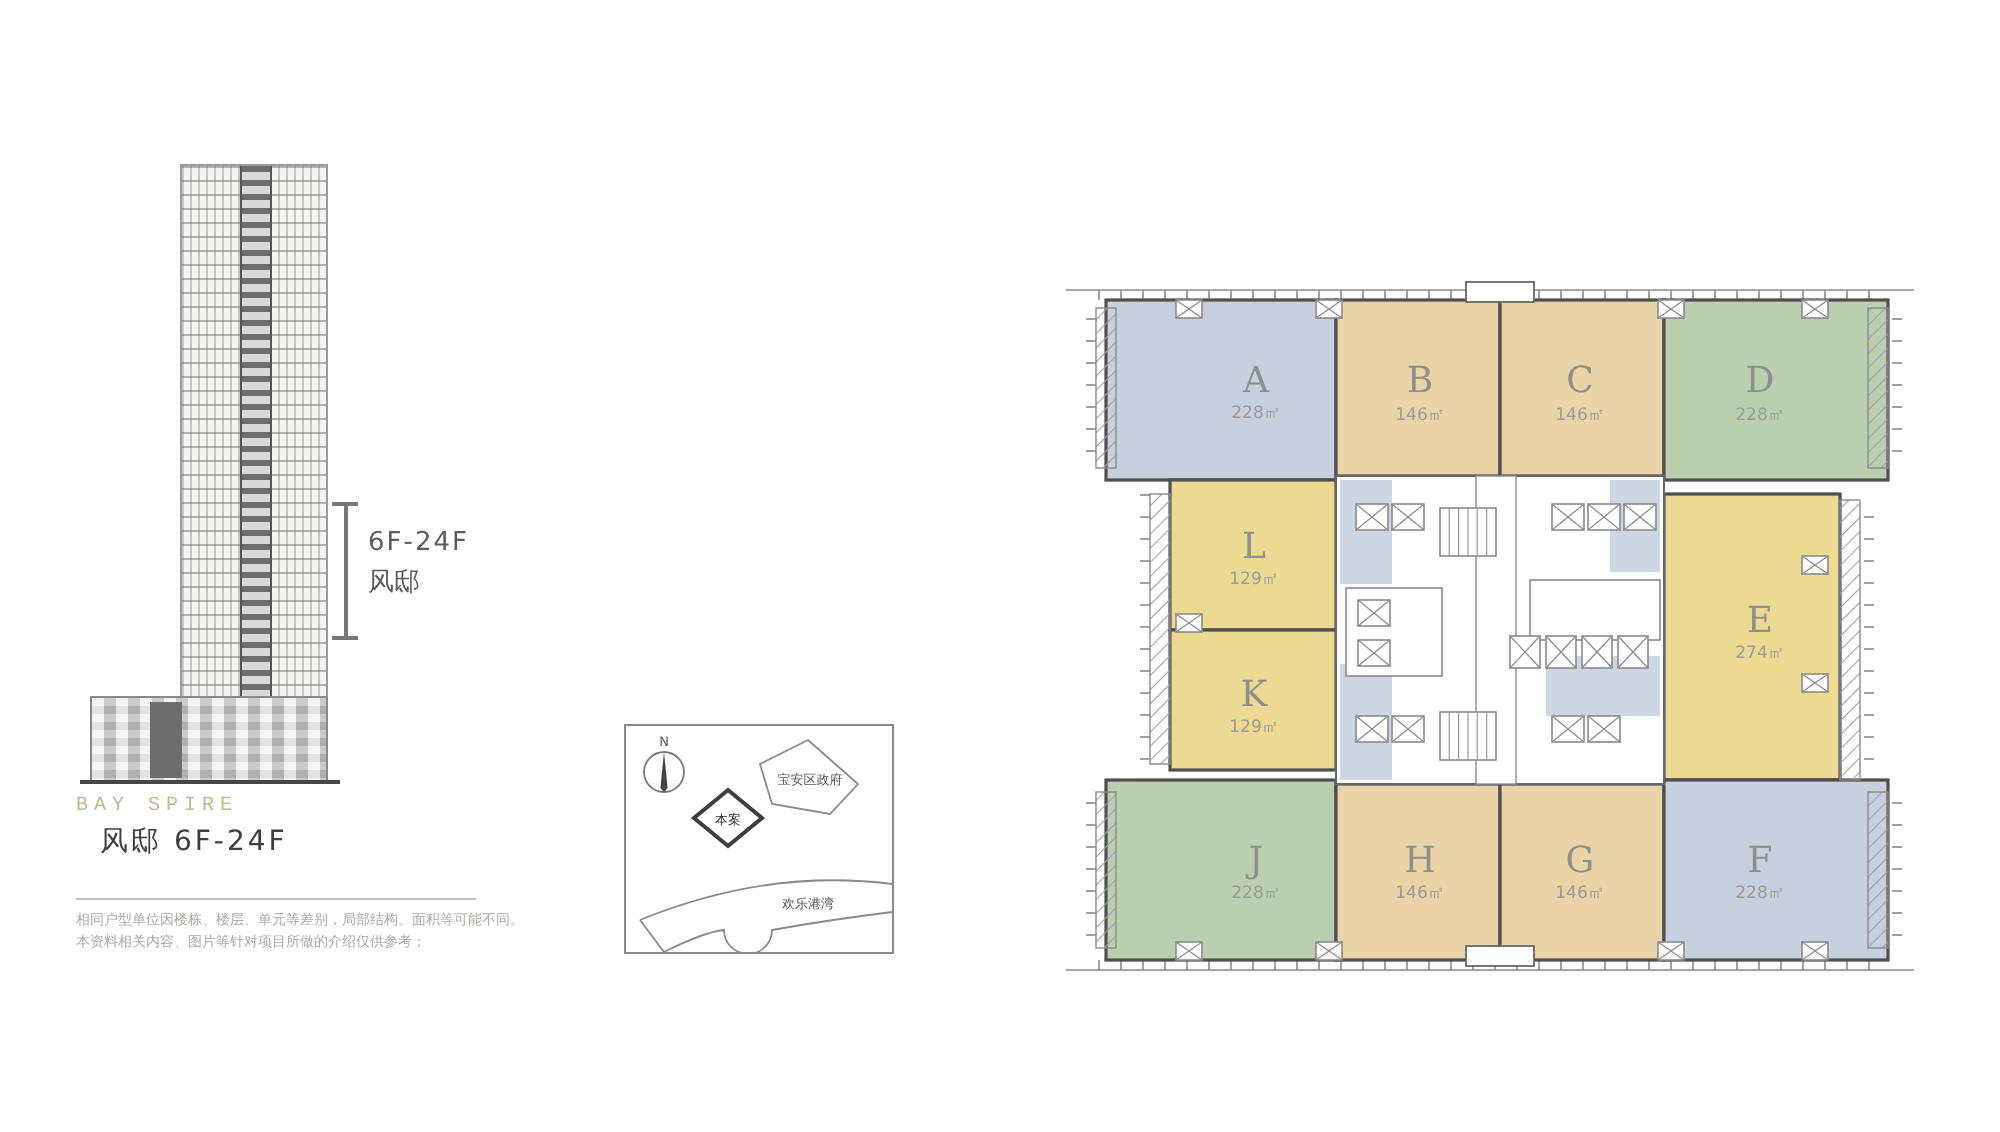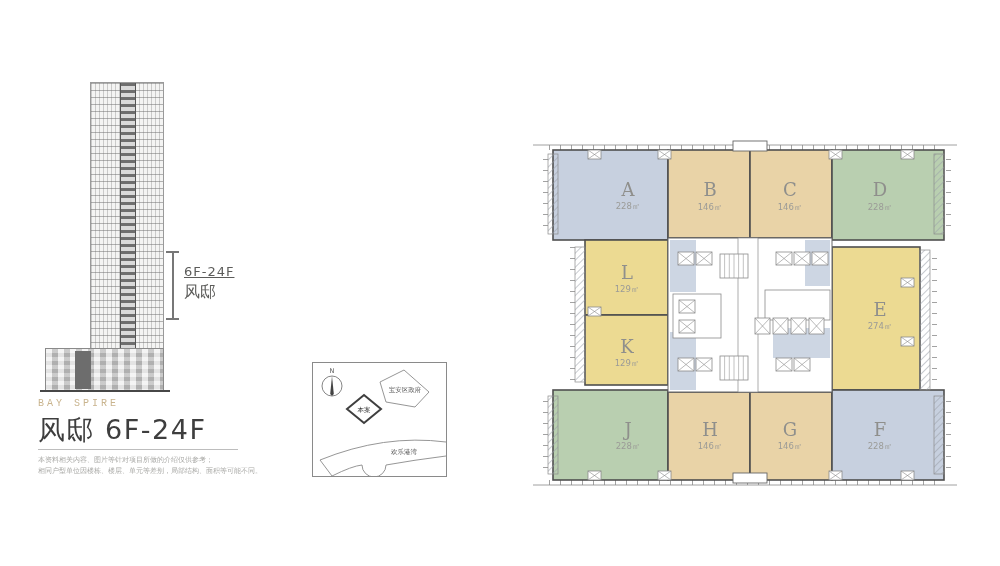--- a/index.html
+++ b/index.html
@@ -32,27 +32,27 @@
     border:1px solid #8a8a8a;
   }
   #podium-dark-block{position:absolute;left:29px;top:2px;width:16px;height:38px;background:#6d6d6d;}
   #ground-line{left:40px;top:390px;width:130px;height:2px;background:#474747;}
 
   
   #bracket-line{left:172px;top:251px;width:2px;height:69px;background:#777;}
   #bracket-tick-top{left:166px;top:251px;width:13px;height:2px;background:#777;}
   #bracket-tick-bottom{left:166px;top:318px;width:13px;height:2px;background:#777;}
   #bracket-label{left:184px;top:264px;color:#5c5c5a;}
-  #bracket-label .l1{font-size:13px;letter-spacing:1px;text-decoration:underline;}
-  #bracket-label .l2{font-size:16px;margin-top:3px;}
+  #bracket-label .l1{font-size:13px;letter-spacing:1px;}
+  #bracket-label .l2{font-size:13px;margin-top:3px;}
 
   
   #brand{left:38px;top:398px;font-family:Liberation Mono, monospace;
          font-size:10px;letter-spacing:3px;color:#c9b48e;}
-  #main-title{left:38px;top:412px;font-size:27px;color:#3e3e3e;letter-spacing:1.5px;}
+  #main-title{left:50px;top:412px;font-size:14px;color:#3e3e3e;letter-spacing:1.5px;}
   #divider{left:38px;top:449px;width:200px;height:1px;background:#bdbdbd;}
   #disclaimer{left:38px;top:455px;font-size:7px;line-height:11px;color:#a9a9a6;}
 
   svg text{font-family:"DejaVu Sans","Liberation Sans",sans-serif;}
   .unit-letter{font-family:"DejaVu Serif","Liberation Serif",serif;font-size:18px;}
   .unit-area{font-size:8.5px;}
   .map-label{font-size:6.5px;fill:#555;}
 </style>
 </head>
 <body>
@@ -70,22 +70,22 @@
 <div class="abs" id="bracket-tick-bottom"></div>
 <div class="abs" id="bracket-label">
   <div class="l1">6F-24F</div>
   <div class="l2">风邸</div>
 </div>
 
 <div class="abs" id="brand">BAY SPIRE</div>
 <div class="abs" id="main-title">风邸 6F-24F</div>
 <div class="abs" id="divider"></div>
 <div class="abs" id="disclaimer">
+  <div>相同户型单位因楼栋、楼层、单元等差别，局部结构、面积等可能不同。</div>
   <div>本资料相关内容、图片等针对项目所做的介绍仅供参考；</div>
-  <div>相同户型单位因楼栋、楼层、单元等差别，局部结构、面积等可能不同。</div>
 </div>
 
 <svg class="abs" style="left:312px;top:362px" width="135" height="115" viewBox="0 0 135 115">
   <rect x="0.5" y="0.5" width="134" height="114" fill="#fff" stroke="#8a8a8a" stroke-width="1"></rect>
   <g>
     <text x="20" y="11" text-anchor="middle" class="map-label">N</text>
     <circle cx="20" cy="24" r="10" fill="none" stroke="#777" stroke-width="0.9"></circle>
     <polygon points="20,14 21.8,32 20,34 18.2,32" fill="#444"></polygon>
   </g>
   <g>

